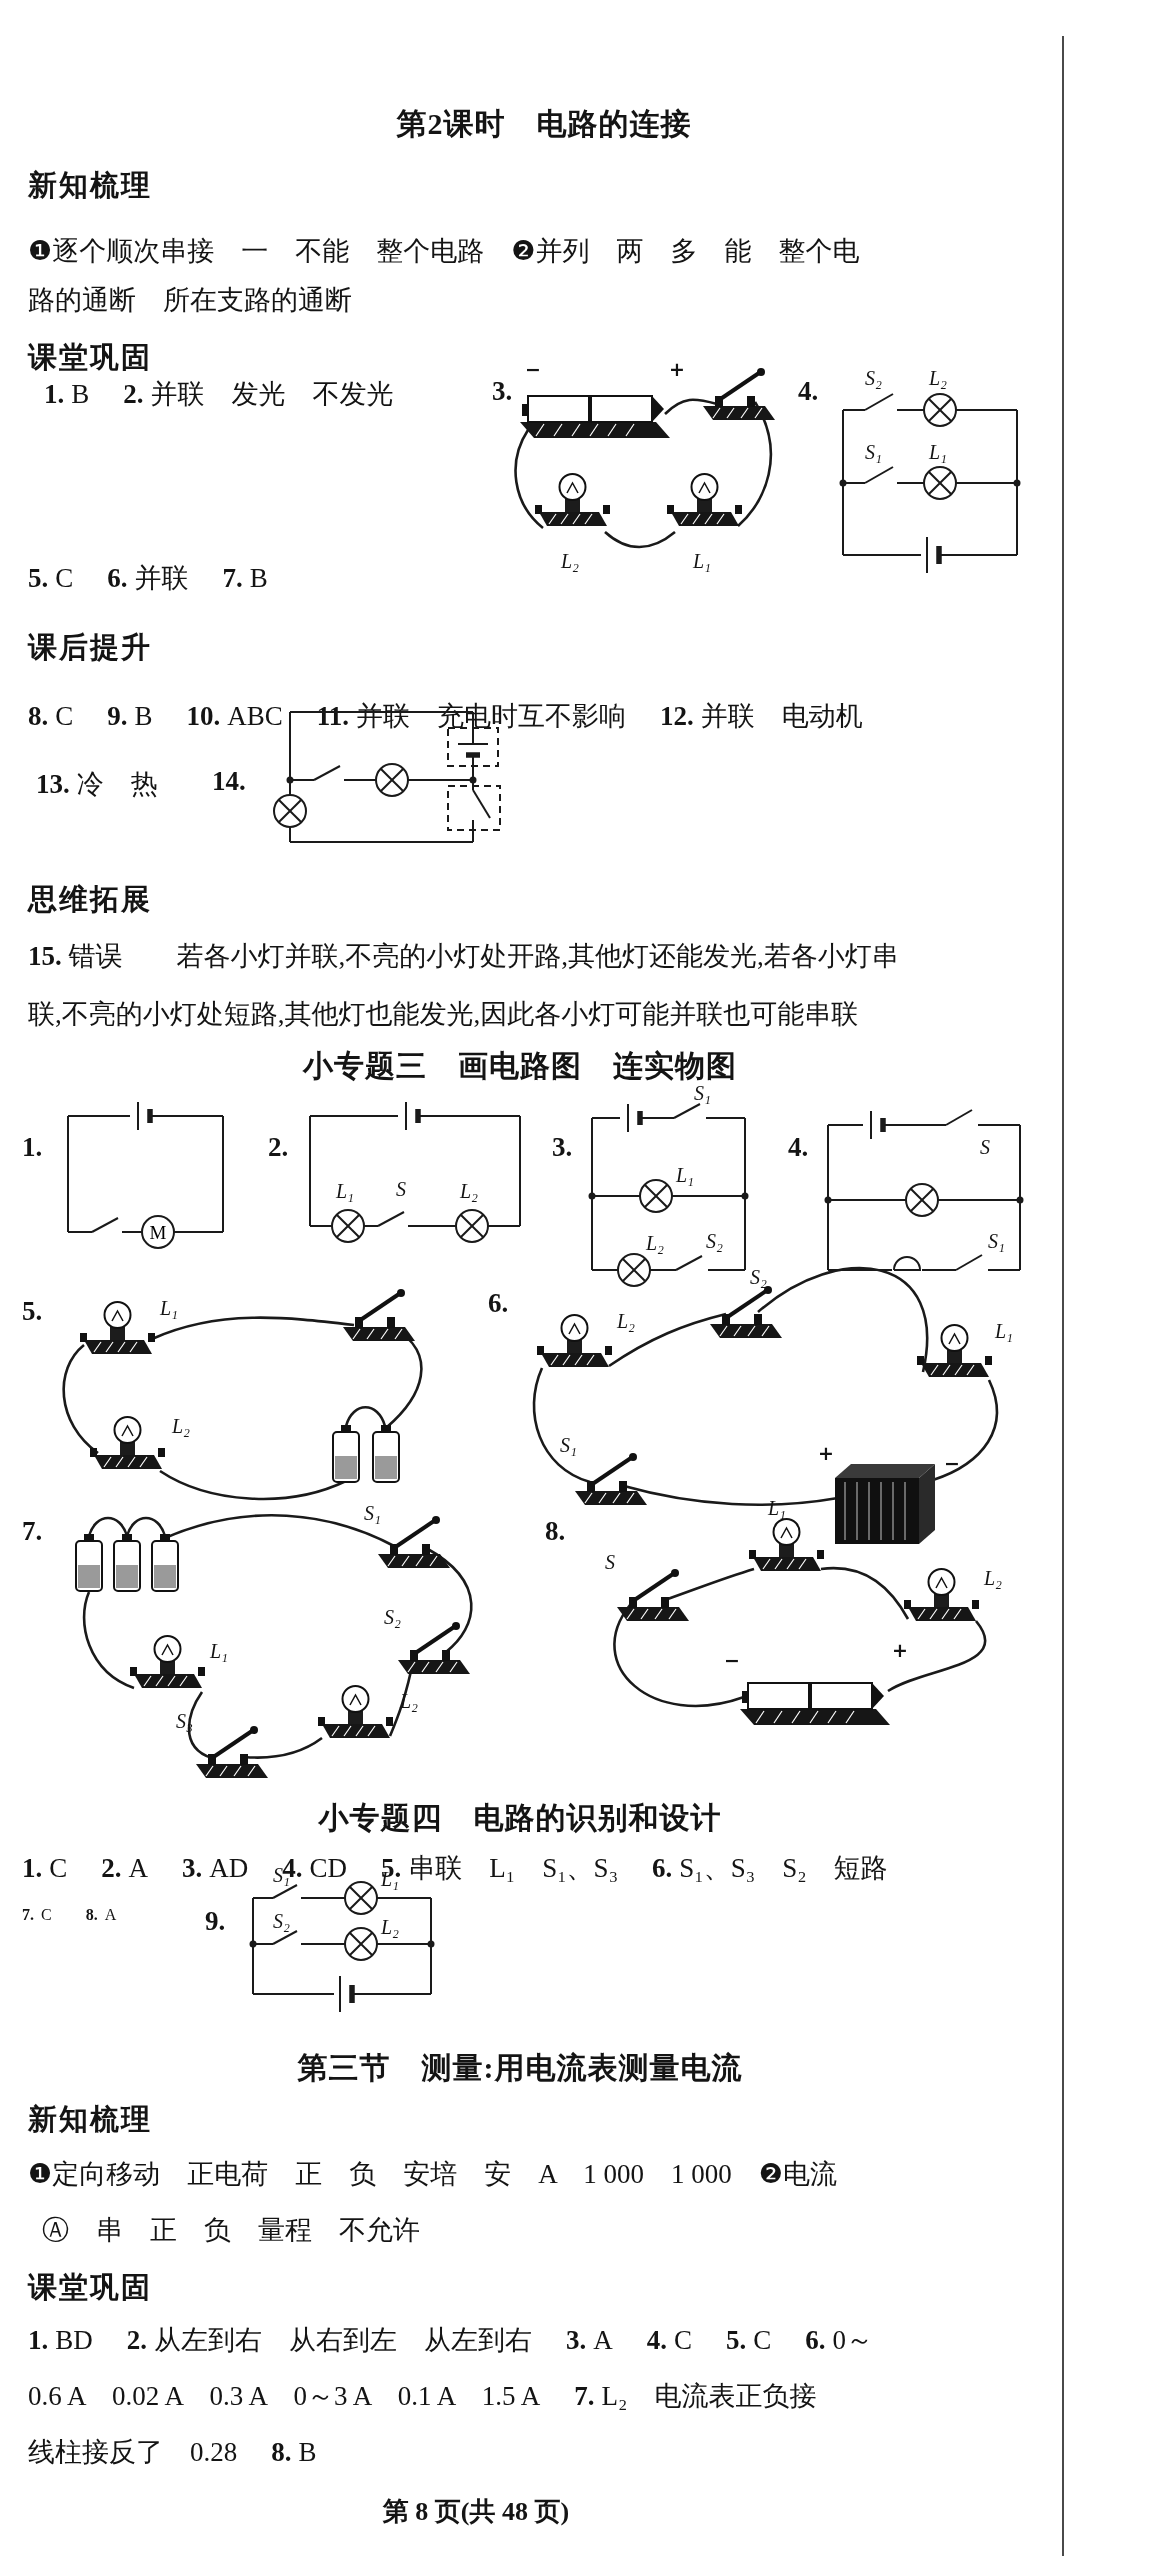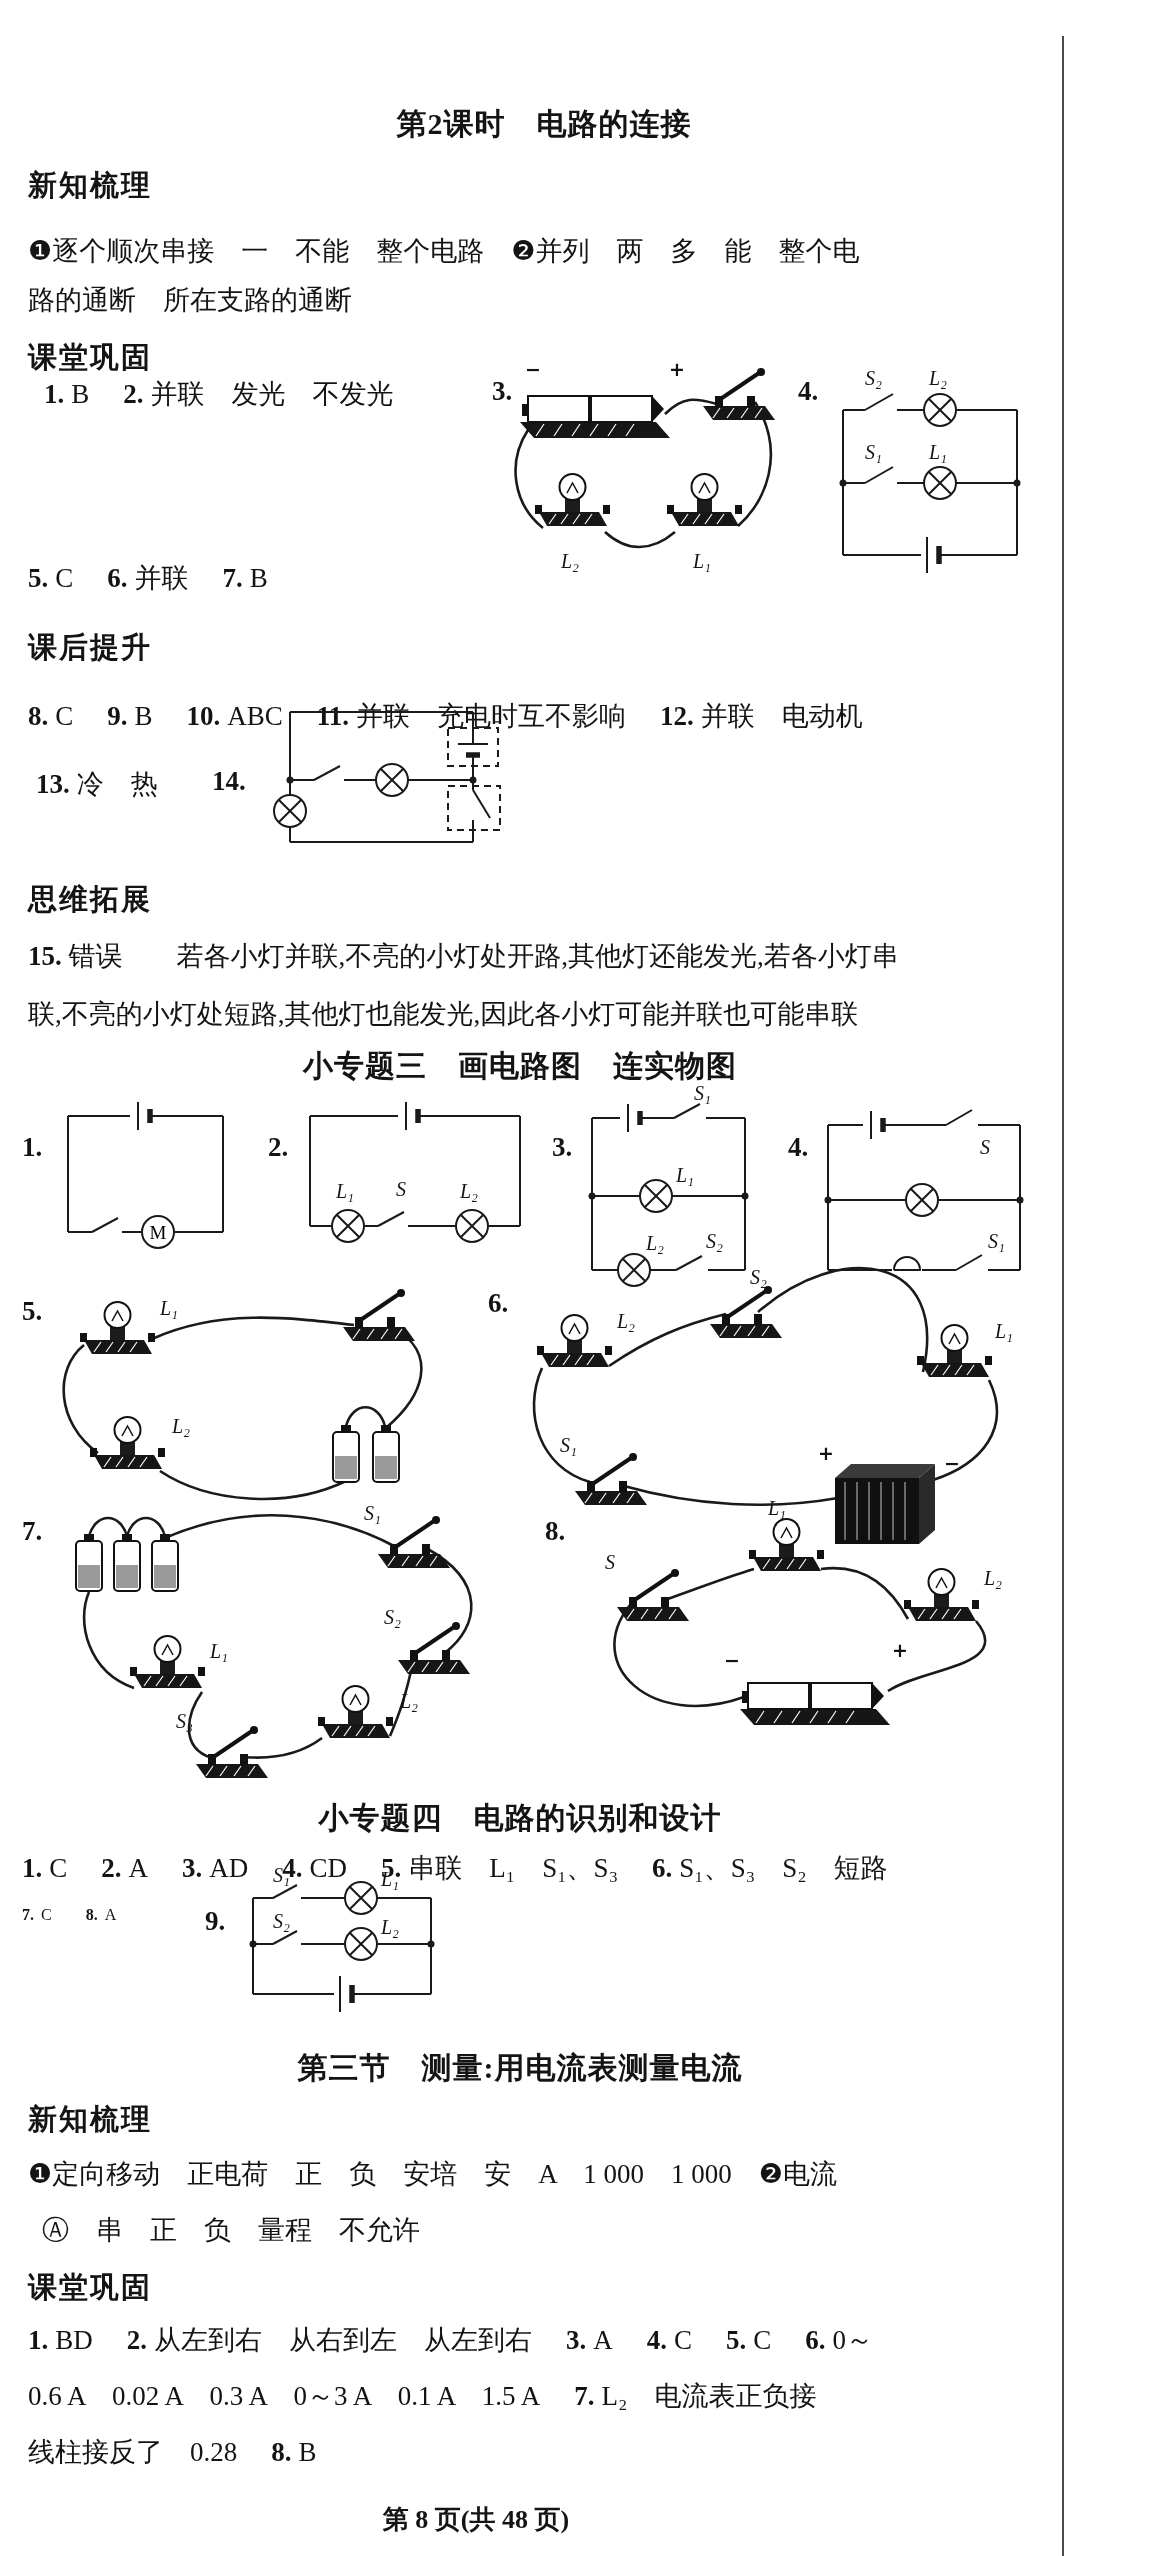--- a/index.html
+++ b/index.html
@@ -7,21 +7,21 @@
         font-family:"Liberation Serif","DejaVu Serif","DejaVu Sans",serif;color:#141414;overflow:hidden;}
   .abs{position:absolute;}
   .h{font-family:"Liberation Sans","DejaVu Sans",sans-serif;font-weight:700;font-size:29px;letter-spacing:2px;white-space:nowrap;}
   .t{font-size:27px;white-space:nowrap;}
   .title{font-size:30px;font-weight:700;width:1040px;text-align:center;white-space:nowrap;letter-spacing:1px;}
   .ansrow{font-size:27px;white-space:nowrap;}
   .ans{display:inline-block;margin-right:34px;}
   .ans b{margin-right:7px;}
   .ans b:empty{display:none;margin:0;}
   .num{font-weight:700;font-size:27px;}
-  .footer{width:952px;text-align:center;font-weight:700;font-size:26px;margin-top:8px;}
+  .footer{width:952px;text-align:center;font-weight:700;font-size:26px;}
   svg{overflow:visible;}
   .wire{stroke:#1a1a1a;stroke-width:2;fill:none;}
   .wire3{stroke:#1a1a1a;stroke-width:2.6;fill:none;}
   .plate{stroke:#1a1a1a;stroke-width:5.5;fill:none;}
   .dash{stroke:#1a1a1a;stroke-width:2;fill:none;stroke-dasharray:7 5;}
   .dot{fill:#1a1a1a;}
   .lbl{font-family:"Liberation Serif","DejaVu Serif",serif;font-style:italic;font-size:20px;fill:#141414;}
   .sgn{font-family:"DejaVu Sans",sans-serif;font-size:19px;font-weight:700;fill:#141414;}
   .rule{background:#4a4a4a;}
 </style>

